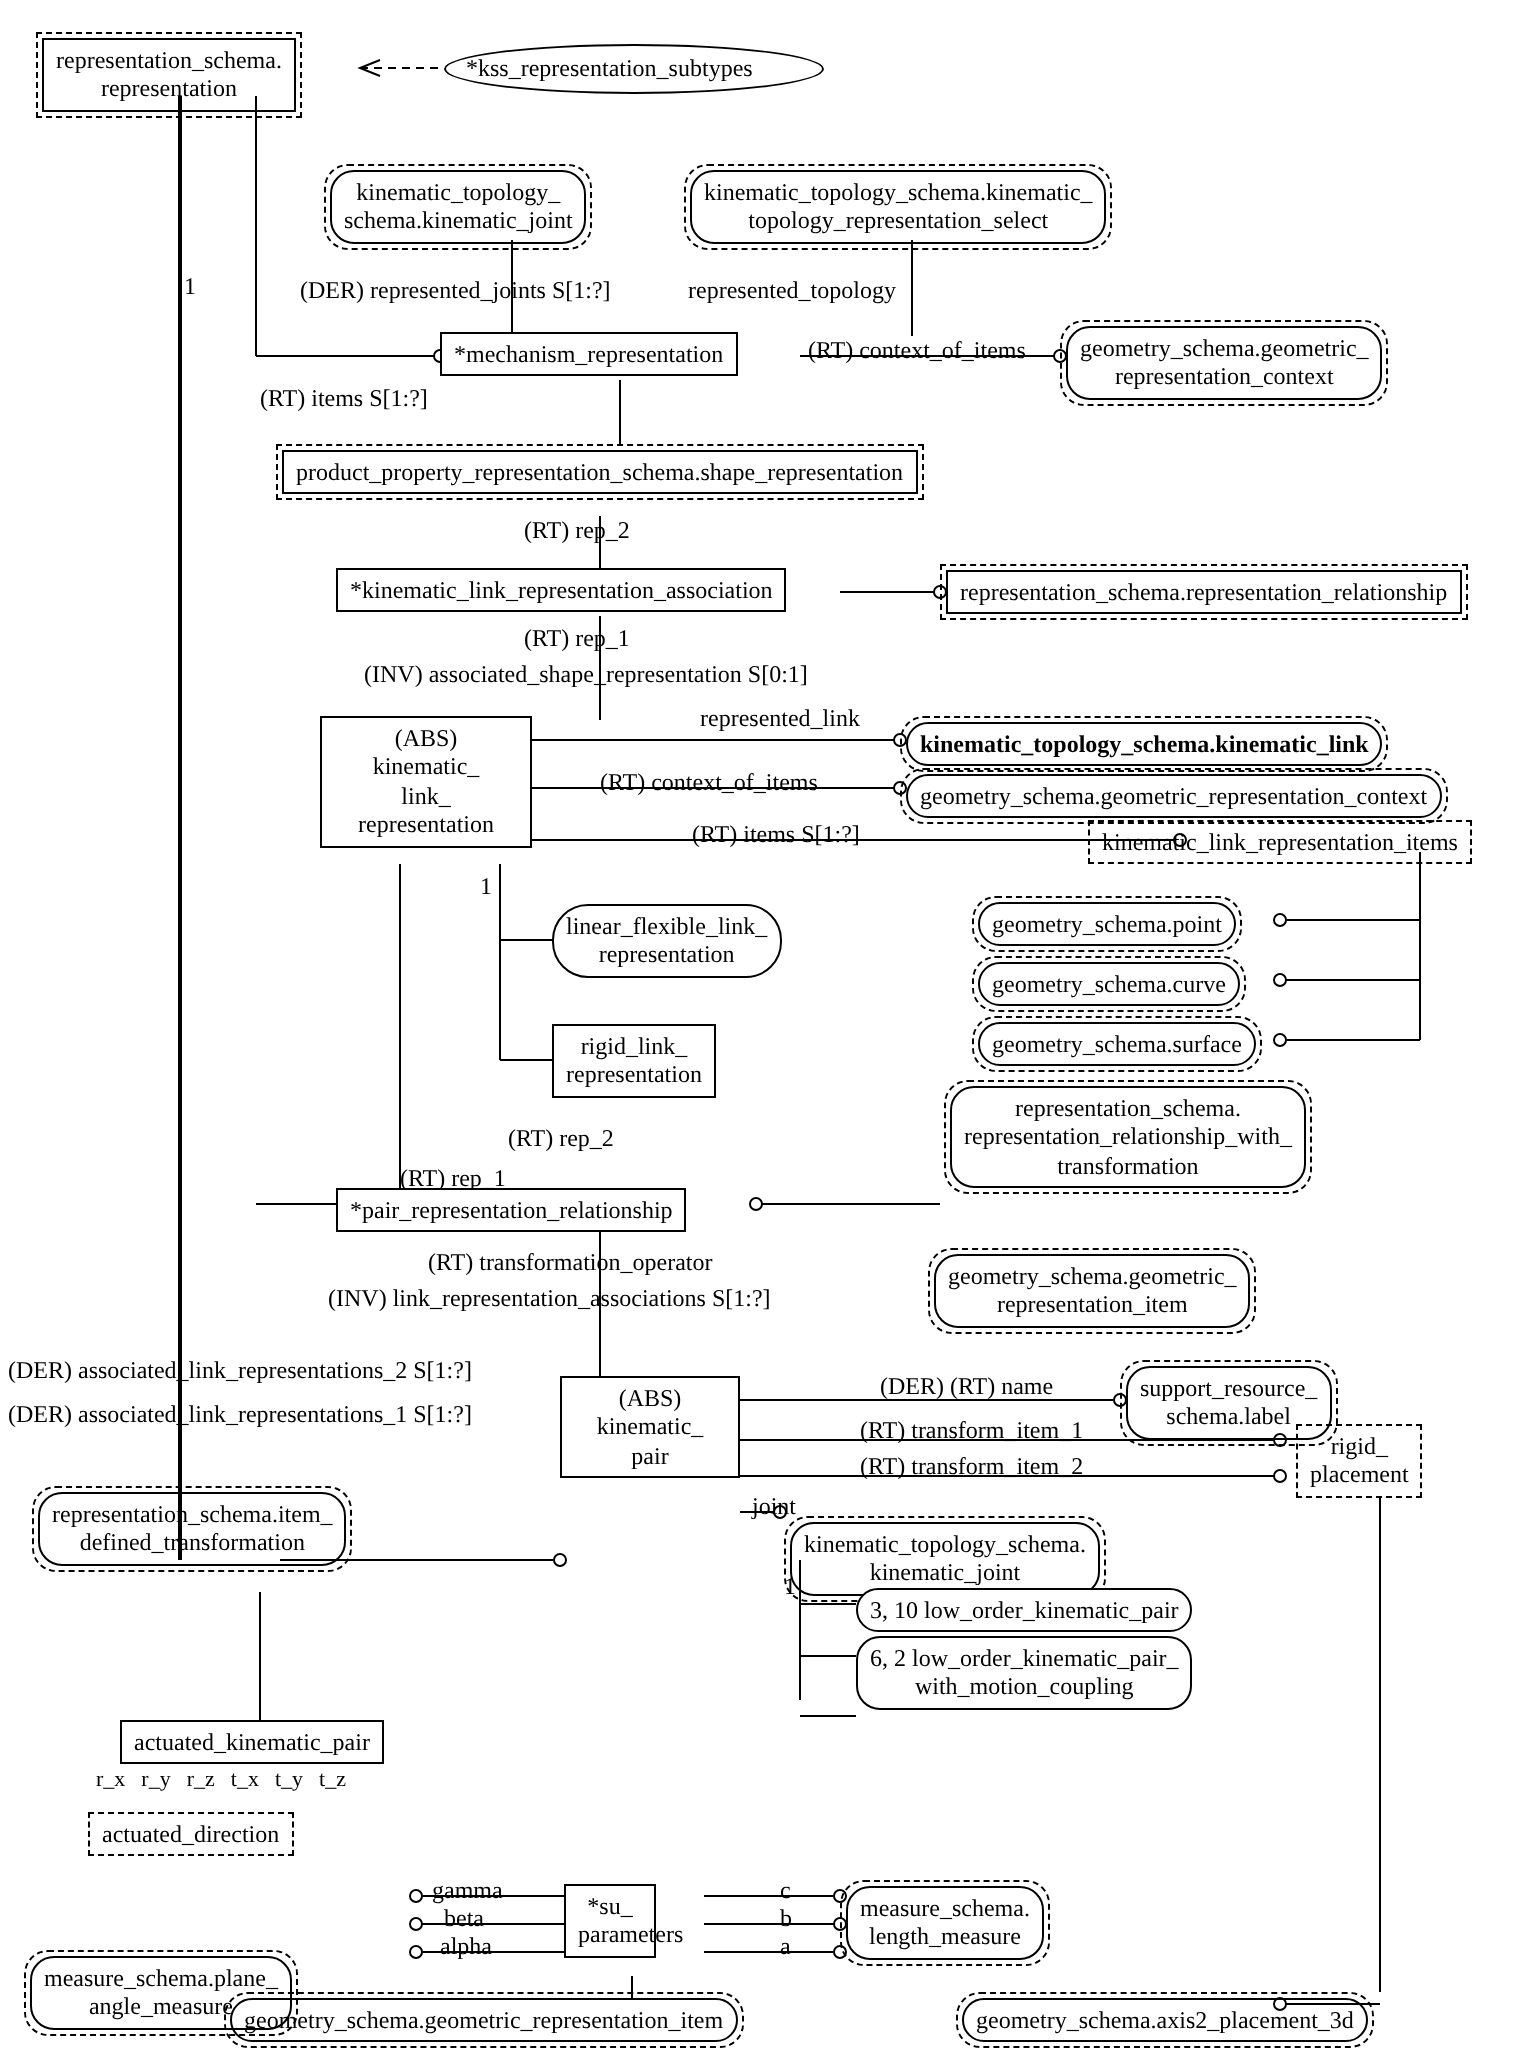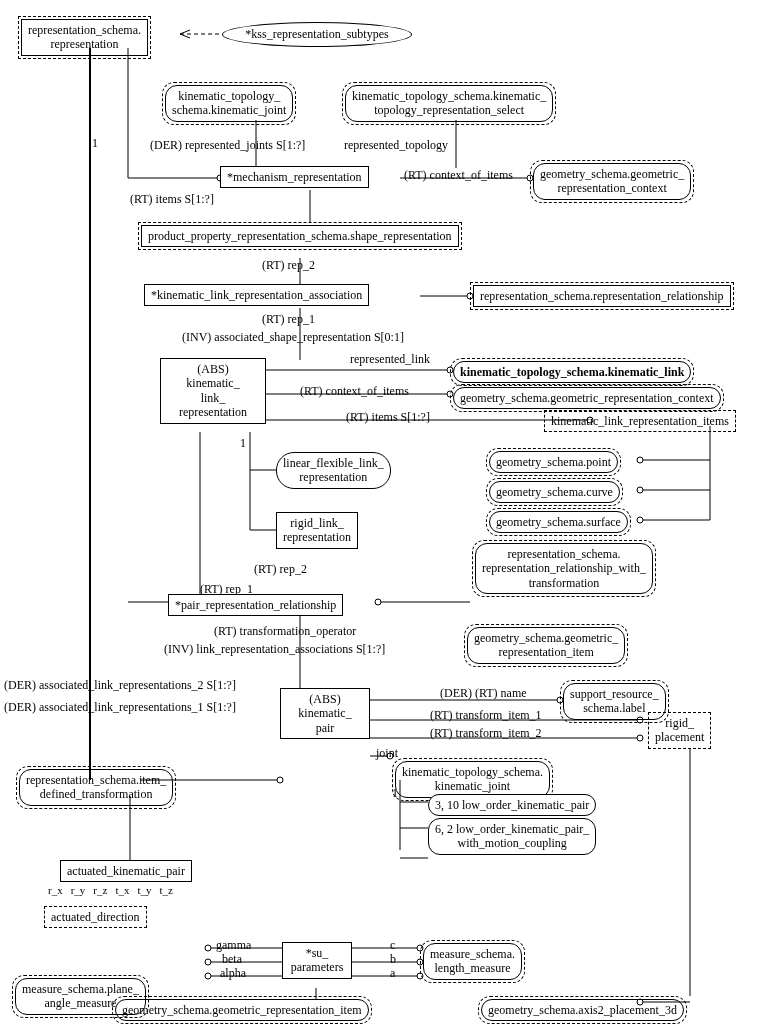--- a/index.html
+++ b/index.html
@@ -39,21 +39,20 @@
     line-height: 1.2;
   }
   .dashwrap.rounded > .inner { border-radius: 12px; }
   .rounded { border-radius: 12px; }
   .dashonly { border: 1px dashed #000; padding: 3px 6px; text-align: center; position: absolute; line-height:1.2; }
   .ellipse {
     position: absolute;
     border: 1px solid #000;
     border-radius: 50%;
     padding: 4px 10px;
-    text-align: center;
   }
   .lbl {
     position: absolute;
     font-size: 12px;
     white-space: nowrap;
   }
   .one {
     position: absolute;
     font-size: 12px;
   }
@@ -181,21 +180,21 @@
 <div class="dashwrap rounded" style="left:530px;top:160px;">
   <div class="inner">geometry_schema.geometric_<br>representation_context</div>
 </div>
 <span class="lbl" style="left:130px;top:192px;">(RT) items S[1:?]</span>
 
 <div class="dashwrap" style="left:138px;top:222px;">
   <div class="inner">product_property_representation_schema.shape_representation</div>
 </div>
 <span class="lbl" style="left:262px;top:258px;">(RT) rep_2</span>
 
-<div class="box" style="left:144px;top:284px;text-align:center;">
+<div class="box" style="left:168px;top:284px;text-align:center;">
   <span>*kinematic_link_representation_association</span>
 </div>
 <div class="dashwrap" style="left:470px;top:282px;">
   <div class="inner">representation_schema.representation_relationship</div>
 </div>
 <span class="lbl" style="left:262px;top:312px;">(RT) rep_1</span>
 <span class="lbl" style="left:182px;top:330px;">(INV) associated_shape_representation S[0:1]</span>
 
 <div class="box" style="left:160px;top:358px;width:106px;">
   <span>(ABS)<br>kinematic_<br>link_<br>representation</span>
@@ -256,21 +255,21 @@
 <div class="dashwrap rounded" style="left:560px;top:680px;">
   <div class="inner">support_resource_<br>schema.label</div>
 </div>
 <span class="lbl" style="left:430px;top:708px;">(RT) transform_item_1</span>
 <span class="lbl" style="left:430px;top:726px;">(RT) transform_item_2</span>
 <div class="dashonly" style="left:648px;top:712px;">
   <span>rigid_<br>placement</span>
 </div>
 <span class="lbl" style="left:376px;top:746px;">joint</span>
 
-<div class="dashwrap rounded" style="left:16px;top:766px;">
+<div class="dashwrap rounded" style="left:16px;top:743px;">
   <div class="inner">representation_schema.item_<br>defined_transformation</div>
 </div>
 <div class="dashwrap rounded" style="left:392px;top:758px;">
   <div class="inner">kinematic_topology_schema.<br>kinematic_joint</div>
 </div>
 <span class="one" style="left:392px;top:786px;">1</span>
 
 <div class="box rounded" style="left:428px;top:794px;">
   <span>3, 10 low_order_kinematic_pair</span>
 </div>
@@ -292,21 +291,21 @@
 <div class="dashonly" style="left:44px;top:906px;">
   <span>actuated_direction</span>
 </div>
 
 <div class="dashwrap rounded" style="left:12px;top:940px;margin-top:35px;">
   <div class="inner">measure_schema.plane_<br>angle_measure</div>
 </div>
 <span class="lbl" style="left:216px;top:938px;">gamma</span>
 <span class="lbl" style="left:222px;top:952px;">beta</span>
 <span class="lbl" style="left:220px;top:966px;">alpha</span>
-<div class="box" style="left:282px;top:942px;width:70px;">
+<div class="box" style="left:282px;top:942px;width:46px;">
   <span>*su_<br>parameters</span>
 </div>
 <span class="lbl" style="left:390px;top:938px;">c</span>
 <span class="lbl" style="left:390px;top:952px;">b</span>
 <span class="lbl" style="left:390px;top:966px;">a</span>
 <div class="dashwrap rounded" style="left:420px;top:940px;">
   <div class="inner">measure_schema.<br>length_measure</div>
 </div>
 
 <div class="dashwrap rounded" style="left:112px;top:996px;">

